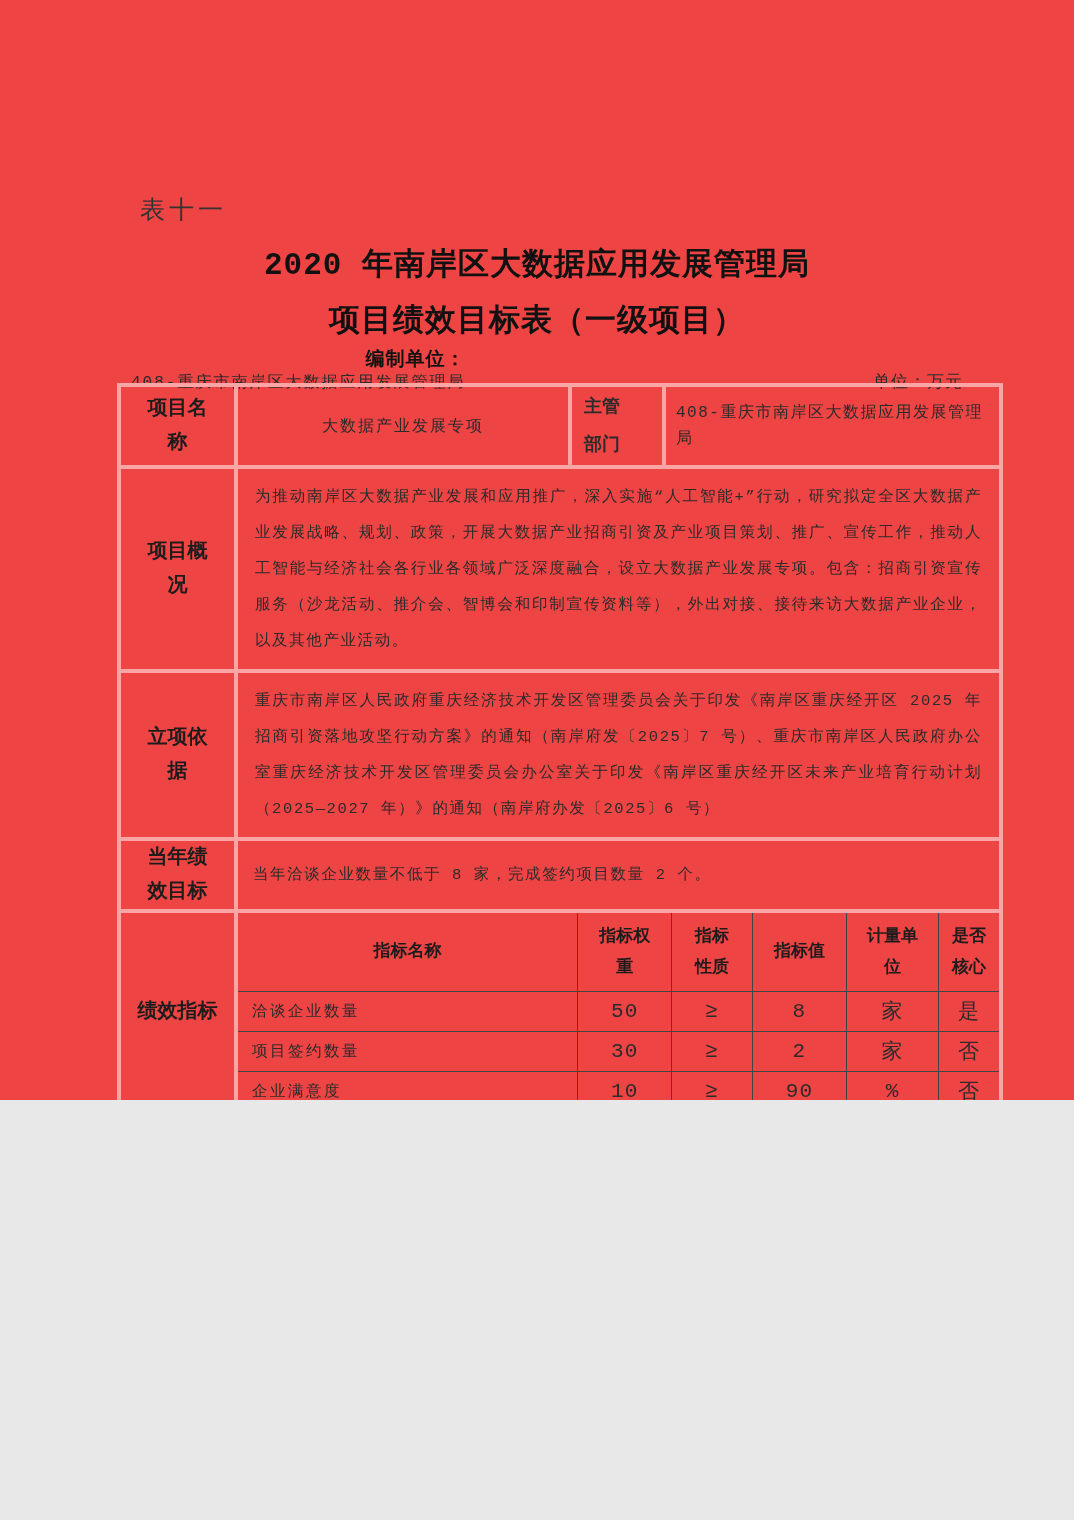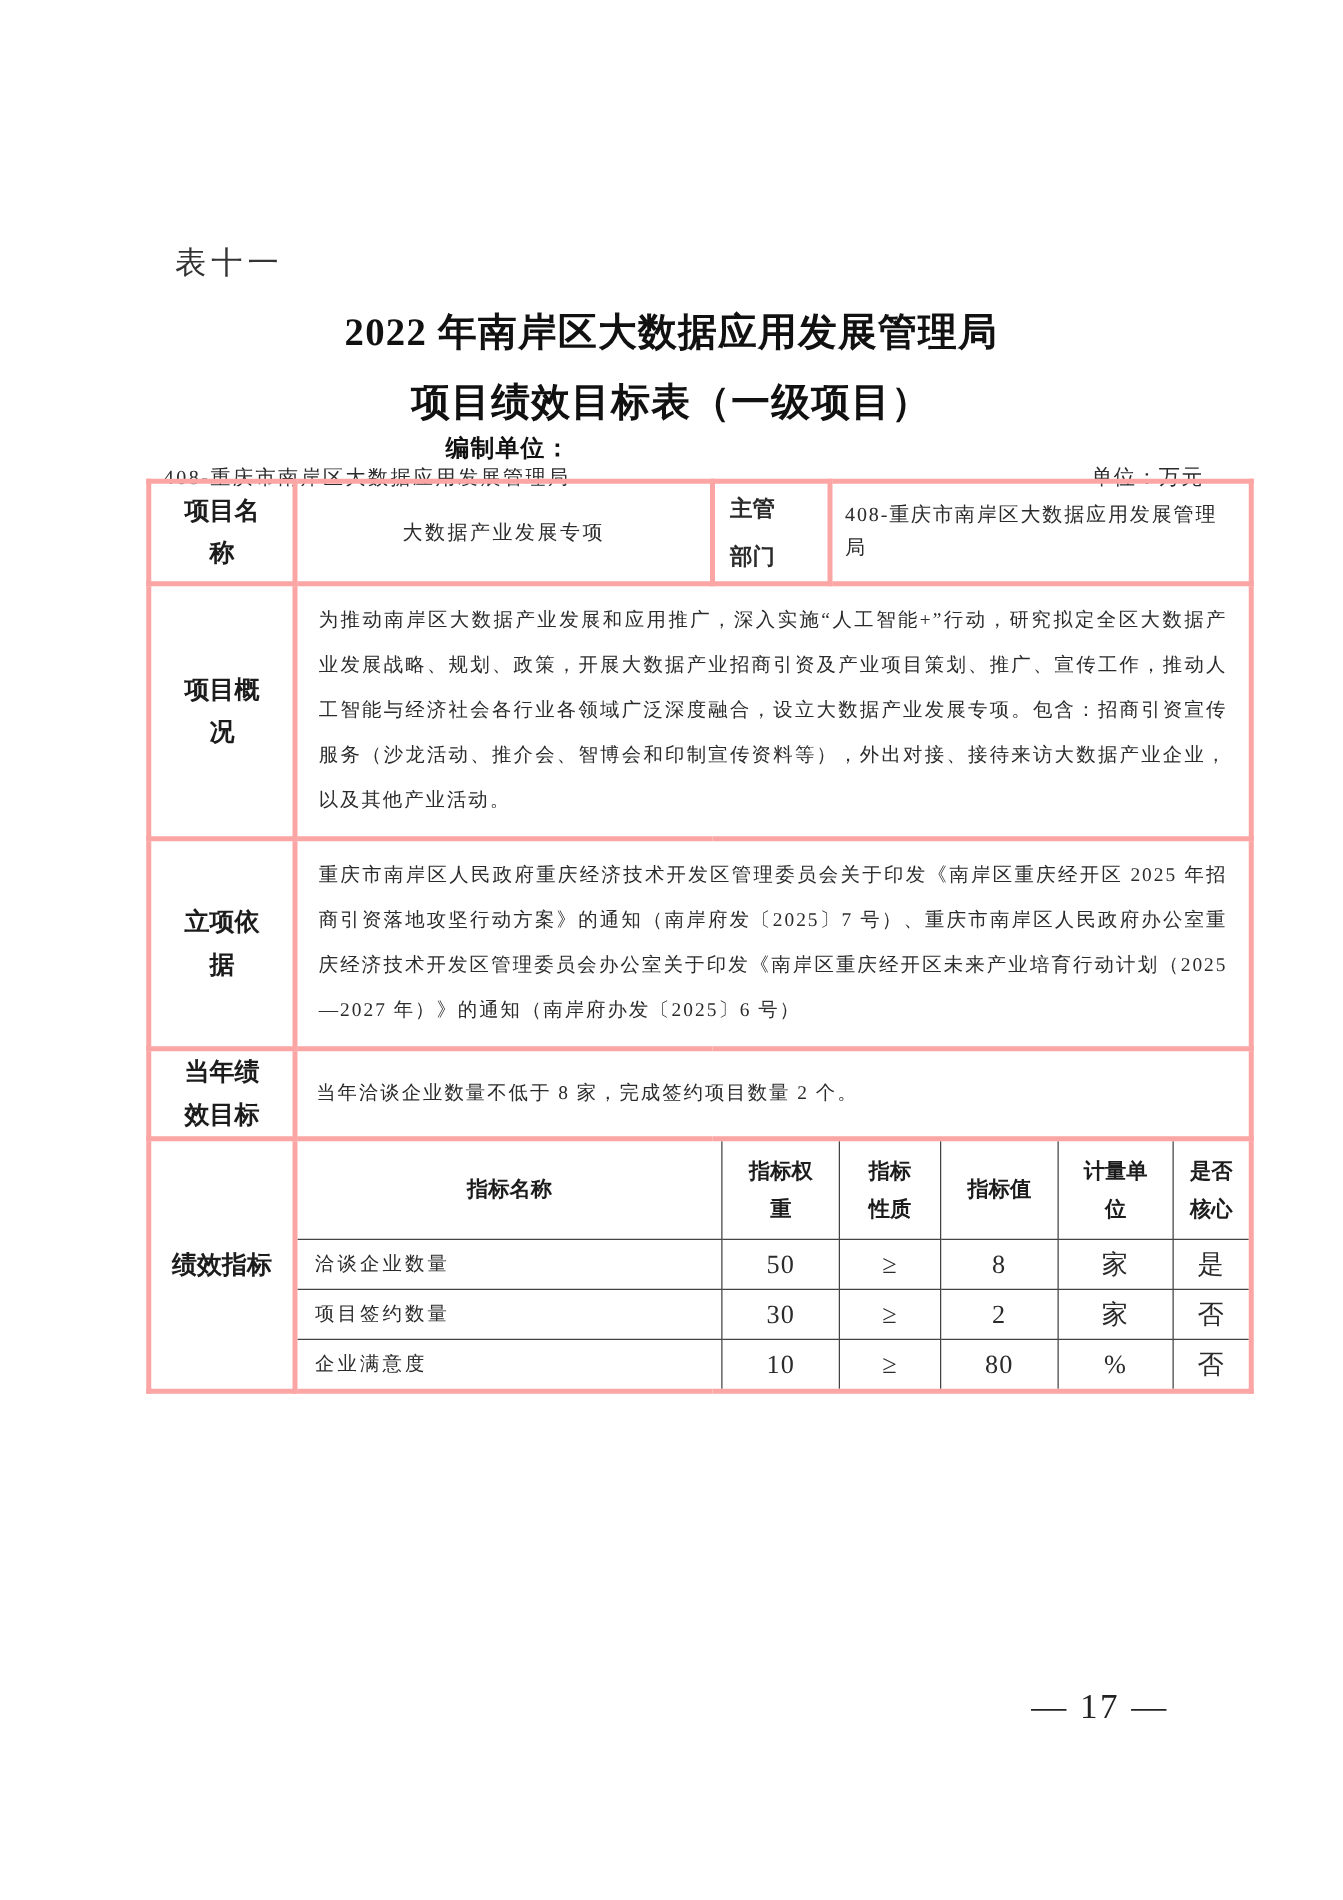--- a/index.html
+++ b/index.html
@@ -1,21 +1,21 @@
 <!DOCTYPE html>
 <html lang="zh"><head>
 <meta charset="utf-8">
 <style>
   html,body { margin:0; padding:0; background:#e8e8e8; }
   .page {
     position:relative;
-    width:1074px; height:1520px;
+    width:1074px; height:1100px;
     margin:0 auto;
-    background:#ffffff;
-    font-family:Liberation Serif, serif;
+    background:#ef4444;
+    font-family:Liberation Mono, monospace;
     color:#2b2b2b;
     overflow:hidden;
   }
   .table-label {
     position:absolute; left:140px; top:193px;
     font-size:25px; letter-spacing:4px; color:#333;
   }
   .doc-title {
     position:absolute; left:114px; top:238px; width:846px;
     text-align:center; font-weight:bold; color:#111;
@@ -74,21 +74,21 @@
   }
 </style>
 </head>
 <body>
 
 <div class="page">
 
   <div class="table-label">表十一</div>
 
   <div class="doc-title">
-    <div>2022 年南岸区大数据应用发展管理局</div>
+    <div>2020 年南岸区大数据应用发展管理局</div>
     <div>项目绩效目标表（一级项目）</div>
   </div>
 
   <div class="meta-row">
     <div class="meta-left">
       <span class="meta-label">编制单位：</span>
       <span class="meta-value">408-重庆市南岸区大数据应用发展管理局</span>
     </div>
     <div class="meta-unit">单位：万元</div>
   </div>
@@ -168,21 +168,21 @@
               <td>30</td>
               <td>≥</td>
               <td>2</td>
               <td>家</td>
               <td>否</td>
             </tr>
             <tr style="height:40px">
               <td class="iname">企业满意度</td>
               <td>10</td>
               <td>≥</td>
-              <td>80</td>
+              <td>90</td>
               <td>%</td>
               <td>否</td>
             </tr>
           </tbody>
             </table>
         </td>
       </tr>
     </tbody>
   </table>
 

